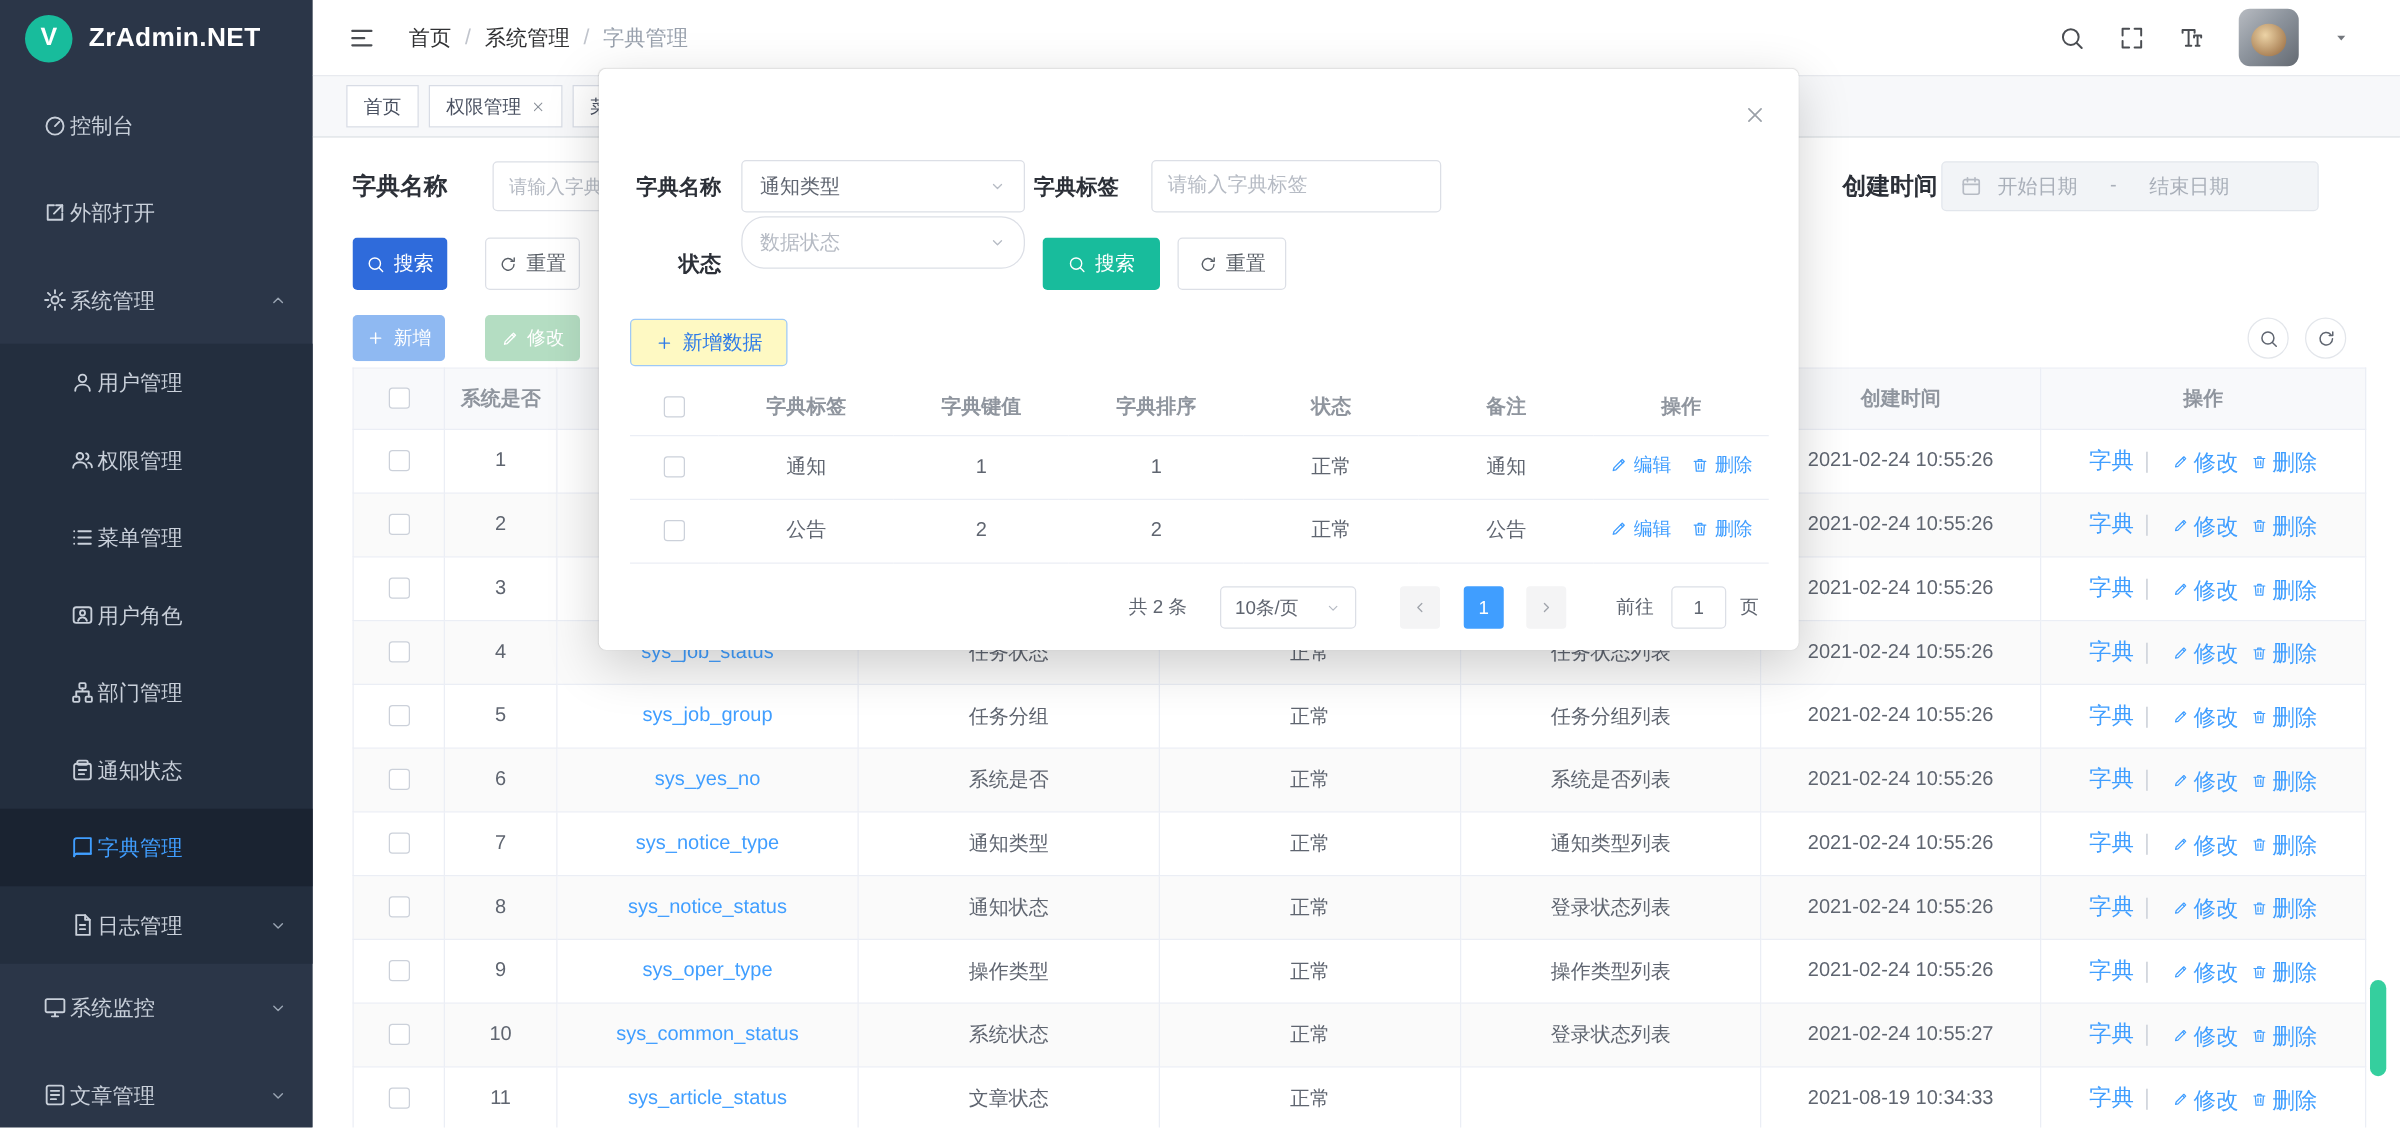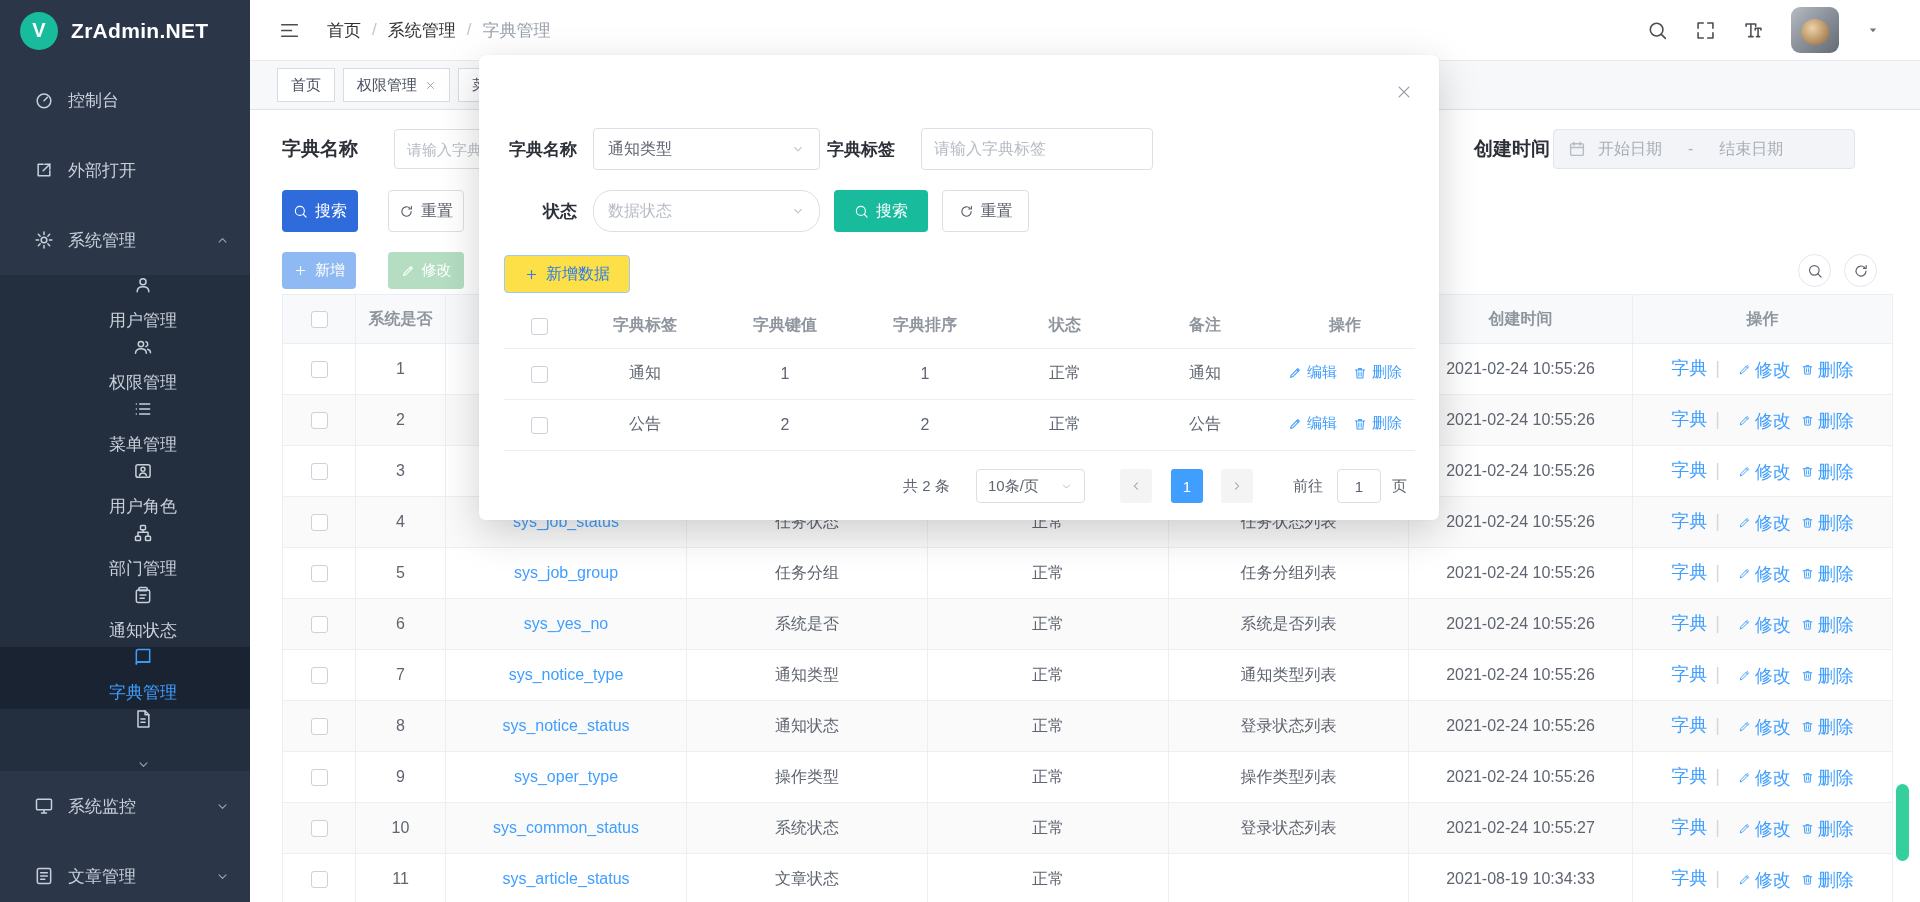--- a/index.html
+++ b/index.html
@@ -10,27 +10,27 @@
   }
   svg { display: block; }
 
   
   .sidebar { position: fixed; left: 0; top: 0; width: 250px; height: 902px; background: #2b3648; z-index: 30; }
   .logo { height: 61px; display: flex; align-items: center; gap: 13px; padding-left: 20px; }
   .logo-circle { width: 38px; height: 38px; border-radius: 50%; background: #18bc9c; color: #fff;
     display: flex; align-items: center; justify-content: center; font-weight: 700; font-size: 20px; }
   .logo-text { color: #fff; font-size: 21px; font-weight: 700; letter-spacing: .3px; }
   #menu { padding-top: 4px; }
-  .menu-item { height: 70px; display: flex; align-items: center; gap: 14px; padding: 0 20px 0 34px;
+  .menu-item { height: 70px; display: flex; align-items: center; gap: 2px; padding: 0 20px 0 34px;
     color: #c9d0da; font-size: 17px; cursor: pointer; }
   .menu-item .mi-icon { flex: none; display: flex; }
   .menu-item .mi-label { flex: 1; white-space: nowrap; overflow: hidden; }
   .menu-item .mi-caret { flex: none; color: #9aa5b3; display: flex; }
   .submenu { background: #232e3e; }
-  .sub-item { height: 62px; padding-left: 56px; flex-direction: column; }
+  .sub-item { height: 62px; padding-left: 56px; }
   .sub-item.active { background: #1a2331; color: #409eff; }
 
   
   .navbar { position: fixed; left: 250px; top: 0; right: 0; height: 61px; background: #fff;
     border-bottom: 1px solid #e8eaef; display: flex; align-items: center; padding: 0 40px 0 28px; z-index: 20; }
   .nav-icon { color: #4a4d52; display: flex; cursor: pointer; }
   .breadcrumb { display: flex; align-items: center; margin-left: 26px; font-size: 17px; }
   .crumb { color: #303133; cursor: pointer; }
   .crumb.last { color: #99a1ad; cursor: default; }
   .bc-sep { color: #c0c4cc; margin: 0 11px; }
@@ -101,29 +101,29 @@
   .modal-close { position: absolute; right: 26px; top: 28px; color: #9aa0a8; cursor: pointer; display: flex; }
   .m-label { position: absolute; height: 42px; display: flex; align-items: center; justify-content: flex-end;
     font-weight: 700; font-size: 17px; color: #2c3038; white-space: nowrap; }
   .ml-1 { left: 25px; top: 73px; width: 73px; }
   .ml-2 { left: 340px; top: 73px; width: 76px; }
   .ml-3 { left: 25px; top: 135px; width: 73px; }
   .m-select { position: absolute; left: 114px; width: 227px; height: 42px; border: 1px solid #dcdfe6;
     border-radius: 4px; display: flex; align-items: center; justify-content: space-between; padding: 0 14px;
     font-size: 16px; cursor: pointer; background: #fff; color: #b6bbc4; }
   .ms-1 { top: 73px; }
-  .ms-2 { top: 135px; border-radius: 19px; }
+  .ms-2 { top: 118px; border-radius: 19px; }
   .ms-value { color: #5f6570; }
   .ms-placeholder { color: #b6bbc4; }
   .m-input { position: absolute; left: 442px; top: 73px; width: 232px; height: 42px; font-size: 16px; }
   .btn-teal { background: #18bc9c; color: #fff; }
   .m-search { position: absolute; left: 355px; top: 135px; width: 94px; height: 42px; }
   .m-reset { position: absolute; left: 463px; top: 135px; width: 87px; height: 42px; background: #fff;
     border-color: #dcdfe6; color: #5a6068; }
-  .btn-add-data { position: absolute; left: 25px; top: 200px; width: 126px; height: 38px; background: #fde047;
+  .btn-add-data { position: absolute; left: 25px; top: 200px; width: 126px; height: 38px; background: #fef9c3;
     border-color: #9ec9f7; color: #2f7ce8; font-size: 16px; align-items: center; }
 
   .modal-table { position: absolute; left: 25px; top: 249px; width: 911px; border-collapse: collapse;
     table-layout: fixed; font-size: 16px; }
   .modal-table th { height: 44px; color: #8f959e; font-weight: 600; border-bottom: 1px solid #ebeef5; text-align: center; }
   .modal-table td { height: 51px; border-bottom: 1px solid #ebeef5; color: #5f6570; text-align: center; white-space: nowrap; }
   .modal-table .op { display: inline-flex; align-items: center; gap: 5px; margin: 0 8px; font-size: 15px; font-family: Liberation Serif, serif; }
 
   .pagination { position: absolute; left: 0; top: 414px; width: 100%; height: 34px; font-size: 15px; color: #5f6570; }
   .pagination > * { position: absolute; }

